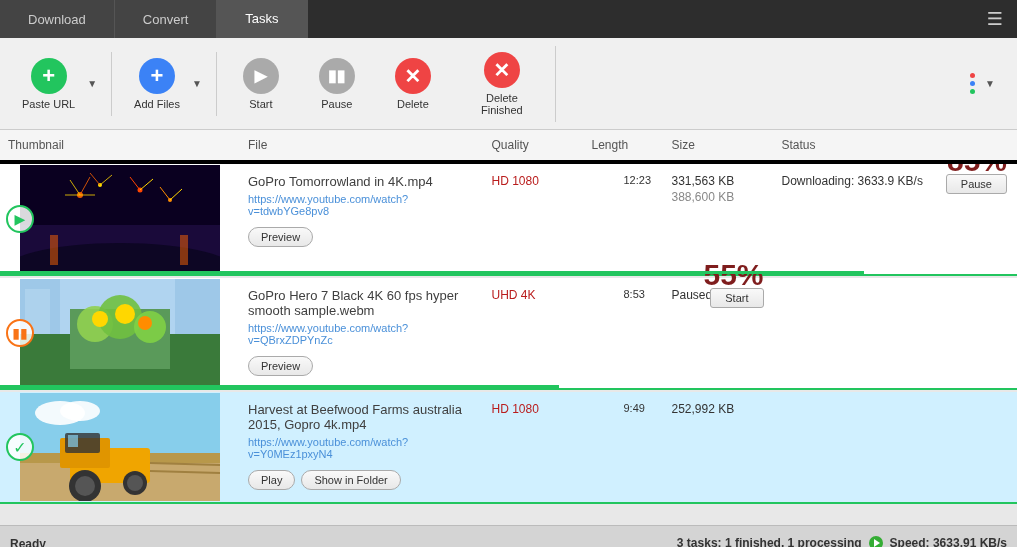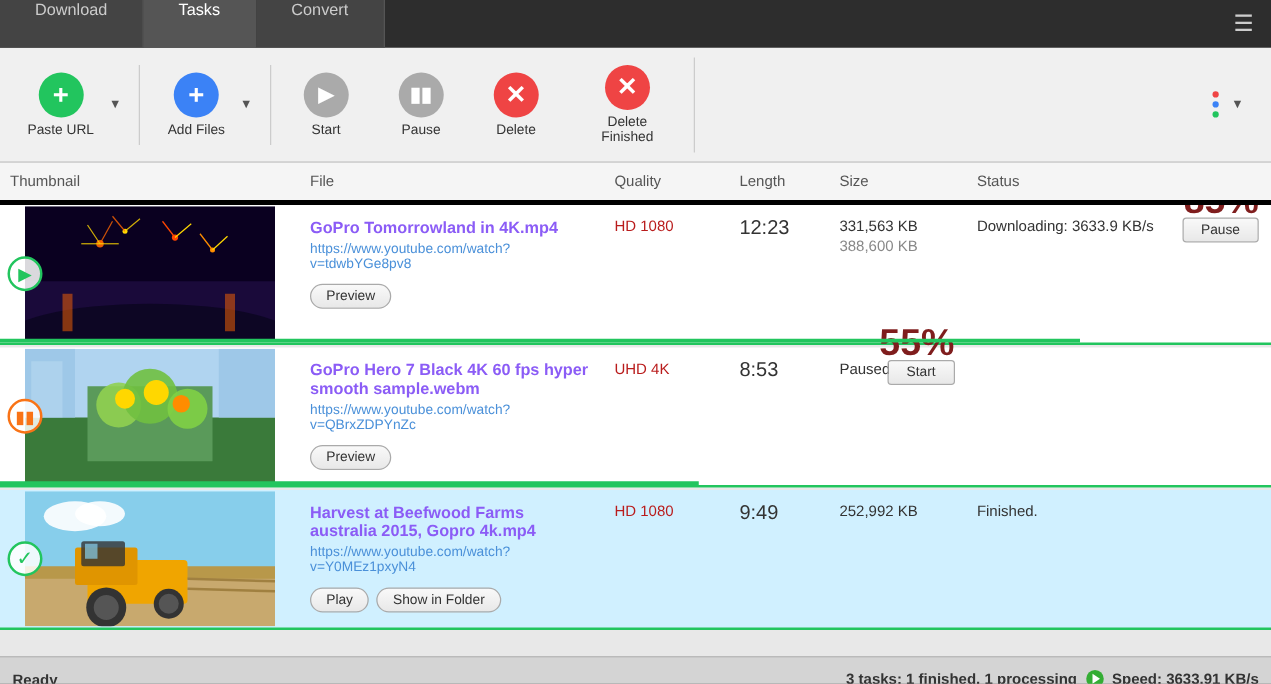--- a/index.html
+++ b/index.html
@@ -17,21 +17,21 @@
     .tabs-bar {
       display: flex;
       align-items: stretch;
       background: #2d2d2d;
       height: 38px;
       position: relative;
     }
     .tab {
       padding: 0 28px;
       display: flex;
-      align-items: flex-start;
+      align-items: center;
       cursor: pointer;
       font-size: 13px;
       color: #ccc;
       background: #444;
       border-right: 1px solid #555;
       user-select: none;
     }
     .tab.active {
       background: #555;
       color: #fff;
@@ -189,22 +189,22 @@
     .status-overlay.check { border-color: #22c55e; color: #22c55e; font-size: 14px; }
 
     .file-cell {
       padding: 10px 8px;
       display: flex;
       flex-direction: column;
       gap: 4px;
     }
     .file-name {
       font-size: 13px;
-      font-weight: 700;
-      color: #8b5cf6;
+      font-weight: 400;
+      color: #404040;
     }
     .file-url {
       font-size: 11px;
       color: #4a90d9;
       text-decoration: none;
     }
     .file-actions {
       display: flex;
       gap: 6px;
       margin-top: 6px;
@@ -219,22 +219,23 @@
       color: #333;
     }
 
     .quality-cell {
       padding: 10px 8px;
       font-size: 12px;
       color: #b91c1c;
     }
     .length-cell {
       padding: 10px 8px;
-      font-size: 16px;
-      color: #333;
+      font-size: 11px;
+      color: #333;
+      margin-left: 32px;
     }
     .size-cell {
       padding: 10px 8px;
       font-size: 12px;
       color: #333;
       display: flex;
       flex-direction: column;
       gap: 2px;
     }
     .status-cell {
@@ -295,25 +296,25 @@
       height: 108px;
     }
   </style>
 </head>
 <body>
 
 <div class="tabs-bar">
   <div class="tab">
     <span>Download</span>
   </div>
+  <div class="tab">
+    <span>Convert</span>
+  </div>
   <div class="tab active">
     <span>Tasks</span>
-  </div>
-  <div class="tab">
-    <span>Convert</span>
   </div>
   <div class="menu-btn">☰</div>
 </div>
 
 <div class="toolbar">
 
   <div class="toolbar-group separated">
     <div class="toolbar-btn">
       <div class="icon-circle green">+</div>
       <span class="label">Paste URL</span>
@@ -522,23 +523,20 @@
 
     <div class="quality-cell">
       <span>HD 1080</span>
     </div>
     <div class="length-cell">
       <span>9:49</span>
     </div>
     <div class="size-cell">
       <span>252,992 KB</span>
     </div>
-    <div class="status-cell">
-      <span class="status-text">Finished.</span>
-    </div>
   </div>
 
 </div>
 
 <div class="status-bar">
   <span>Ready</span>
   <div class="status-bar-right">
     <span>3 tasks: 1 finished, 1 processing</span>
     <svg width="16" height="16" viewBox="0 0 16 16">
       <circle cx="8" cy="8" r="7" fill="#22a822" opacity="0.9"></circle>

